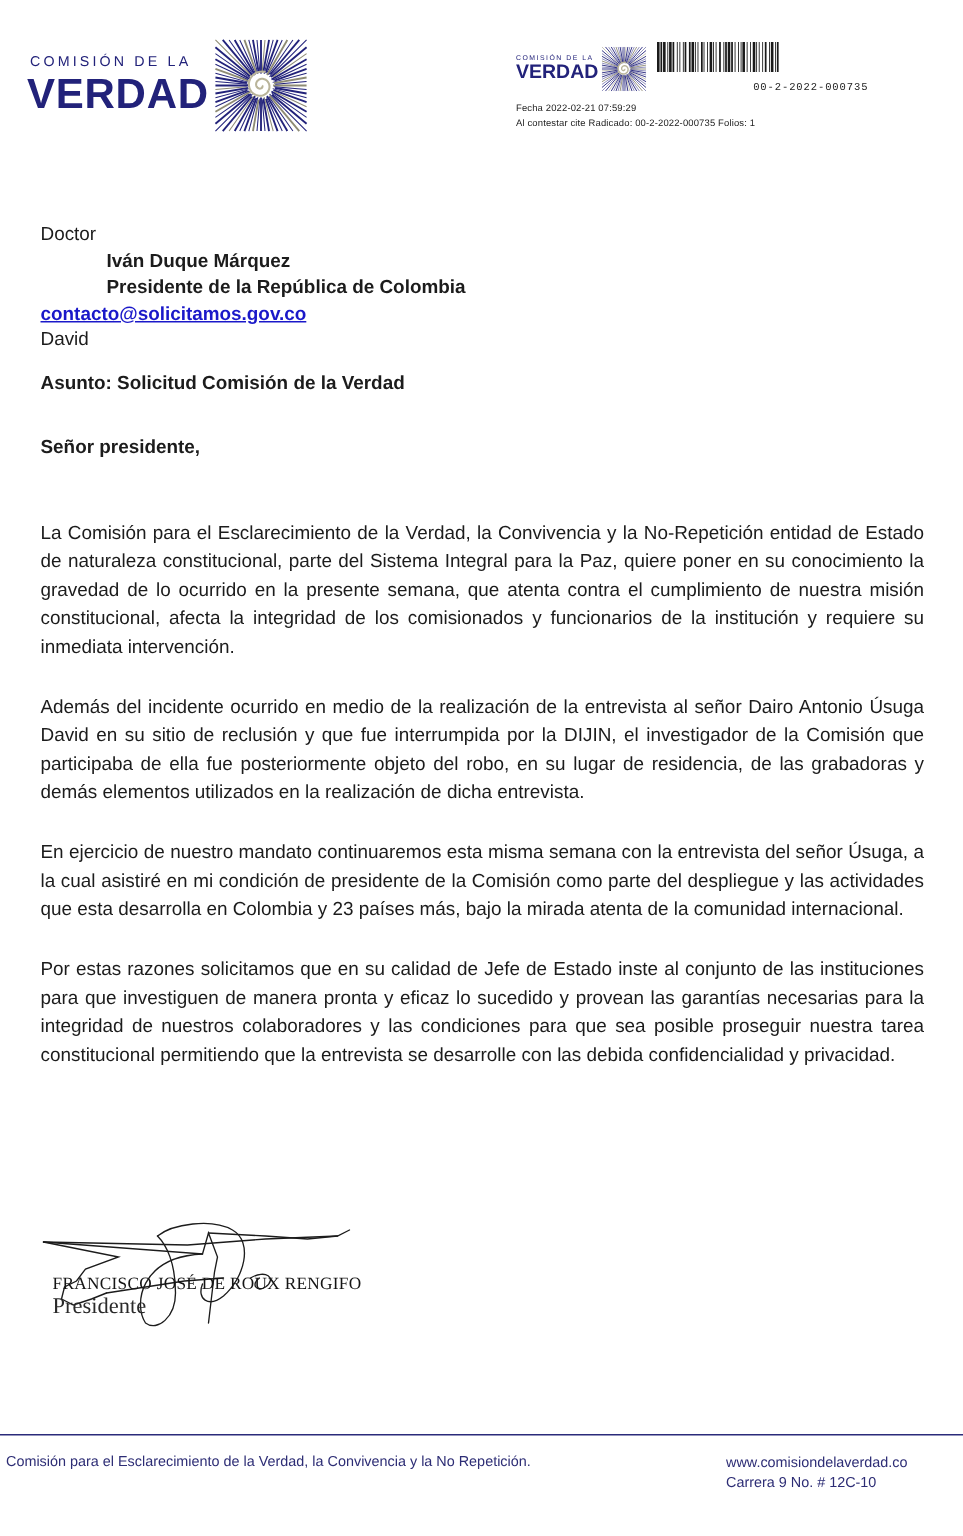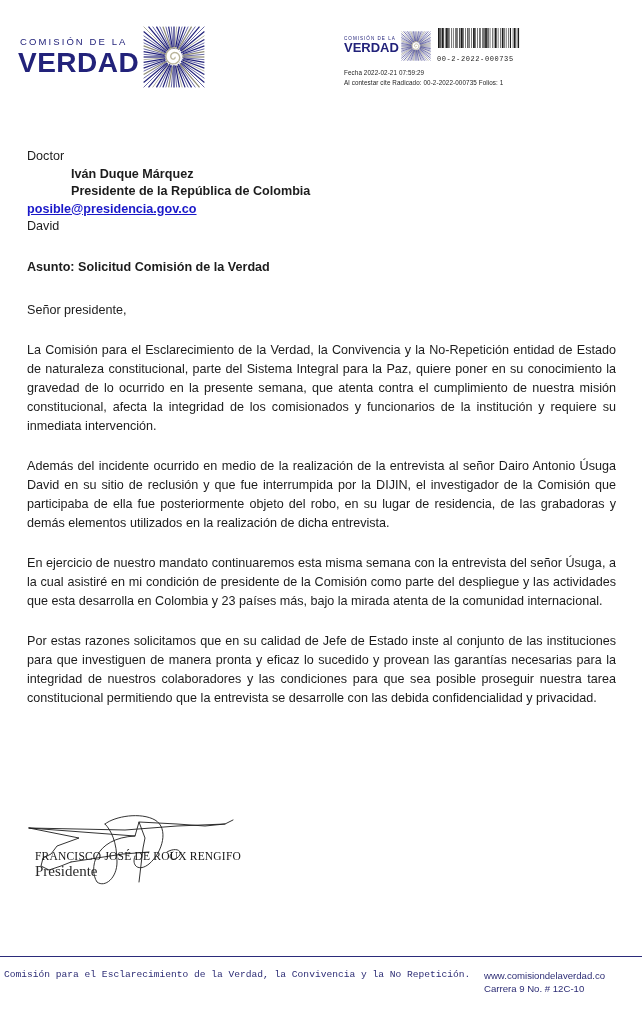--- a/index.html
+++ b/index.html
@@ -92,21 +92,21 @@
     color: #22227a;
     font-weight: 700;
   }
   .st-sun {
     width: 30px;
     height: 30px;
   }
   .barcode-box {
     display: flex;
     flex-direction: column;
-    align-items: flex-start;
+    align-items: flex-end;
   }
   .barcode {
     height: 26px;
     width: 142px;
     display: block;
   }
   .barcode-num {
     font-size: 7px;
     letter-spacing: 0.6px;
     color: #222;
@@ -126,34 +126,34 @@
   .body-text {
     position: absolute;
     left: 27px;
     top: 148px;
     width: 589px;
     font-size: 12.6px;
     line-height: 19px;
     color: #1c1c1c;
   }
   .city { margin: 0 0 26px 0; }
-  .addr { margin: 0 0 22px 0; }
+  .addr { margin: 0 0 10px 0; }
   .addr div { line-height: 17.5px; }
   .addr .bold { font-weight: bold; padding-left: 44px; }
   .addr .mail {
     color: #1a18c9;
     text-decoration: underline;
     font-weight: bold;
     cursor: pointer;
   }
   .subject {
     margin: 0 0 24px 0;
     font-weight: bold;
   }
-  .salutation { margin: 0 0 21px 0; }
+  .salutation { margin: 0 0 38px 0; font-weight: bold; }
   p.para {
     margin: 0 0 21px 0;
     text-align: justify;
   }
   .closing { margin: 0 0 0 0; }
 
   
   .sig-block {
     position: absolute;
     left: 27px;
@@ -203,21 +203,20 @@
     width: 642px;
     height: 40px;
   }
   .footer-left {
     position: absolute;
     left: 4px;
     top: 7px;
     font-size: 9.6px;
     color: #2d2d75;
     white-space: nowrap;
-    font-family: Liberation Mono, monospace;
   }
   .footer-right {
     position: absolute;
     left: 484px;
     top: 7px;
     font-size: 9.6px;
     color: #2d2d75;
     line-height: 13px;
   }
 </style>
@@ -454,21 +453,21 @@
   </div>
 </div>
 
 <div class="body-text">
 
 
   <div class="addr">
     <div>Doctor</div>
     <div class="bold">Iván Duque Márquez</div>
     <div class="bold">Presidente de la República de Colombia</div>
-    <div><span class="mail">posible@presidencia.gov.co</span></div>
+    <div><span class="mail">contacto@solicitamos.gov.co</span></div>
     <div>David</div>
   </div>
 
   <div class="subject">Asunto: Solicitud Comisión de la Verdad</div>
 
   <div class="salutation">Señor presidente,</div>
 
   <p class="para">La Comisión para el Esclarecimiento de la Verdad, la Convivencia y la No-Repetición entidad de Estado de naturaleza constitucional, parte del Sistema Integral para la Paz, quiere poner en su conocimiento la gravedad de lo ocurrido en la presente semana, que atenta contra el cumplimiento de nuestra misión constitucional, afecta la integridad de los comisionados y funcionarios de la institución y requiere su inmediata intervención.</p>
   <p class="para">Además del incidente ocurrido en medio de la realización de la entrevista al señor Dairo Antonio Úsuga David en su sitio de reclusión y que fue interrumpida por la DIJIN, el investigador de la Comisión que participaba de ella fue posteriormente objeto del robo, en su lugar de residencia, de las grabadoras y demás elementos utilizados en la realización de dicha entrevista.</p>
   <p class="para">En ejercicio de nuestro mandato continuaremos esta misma semana con la entrevista del señor Úsuga, a la cual asistiré en mi condición de presidente de la Comisión como parte del despliegue y las actividades que esta desarrolla en Colombia y 23 países más, bajo la mirada atenta de la comunidad internacional.</p>

